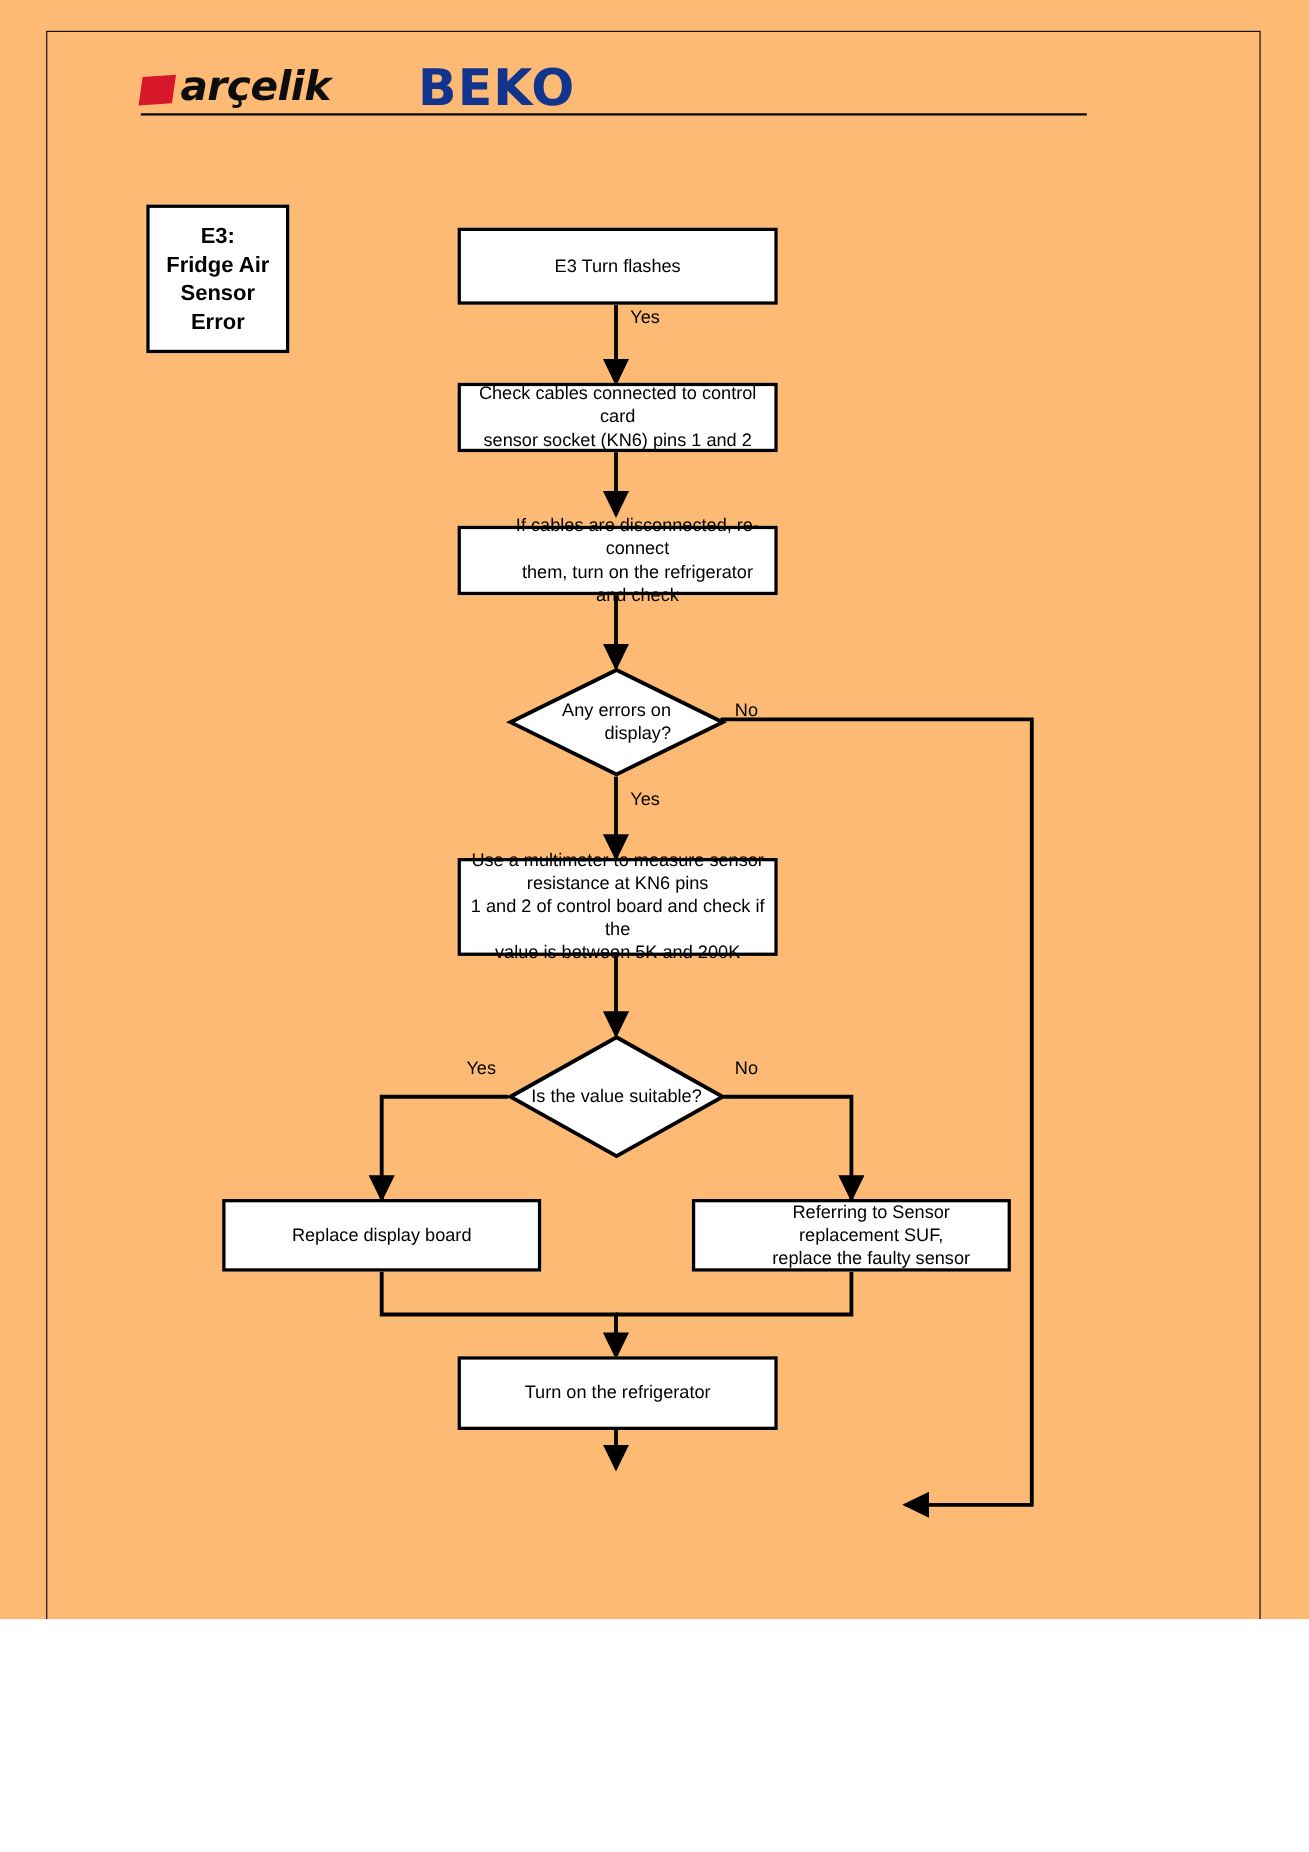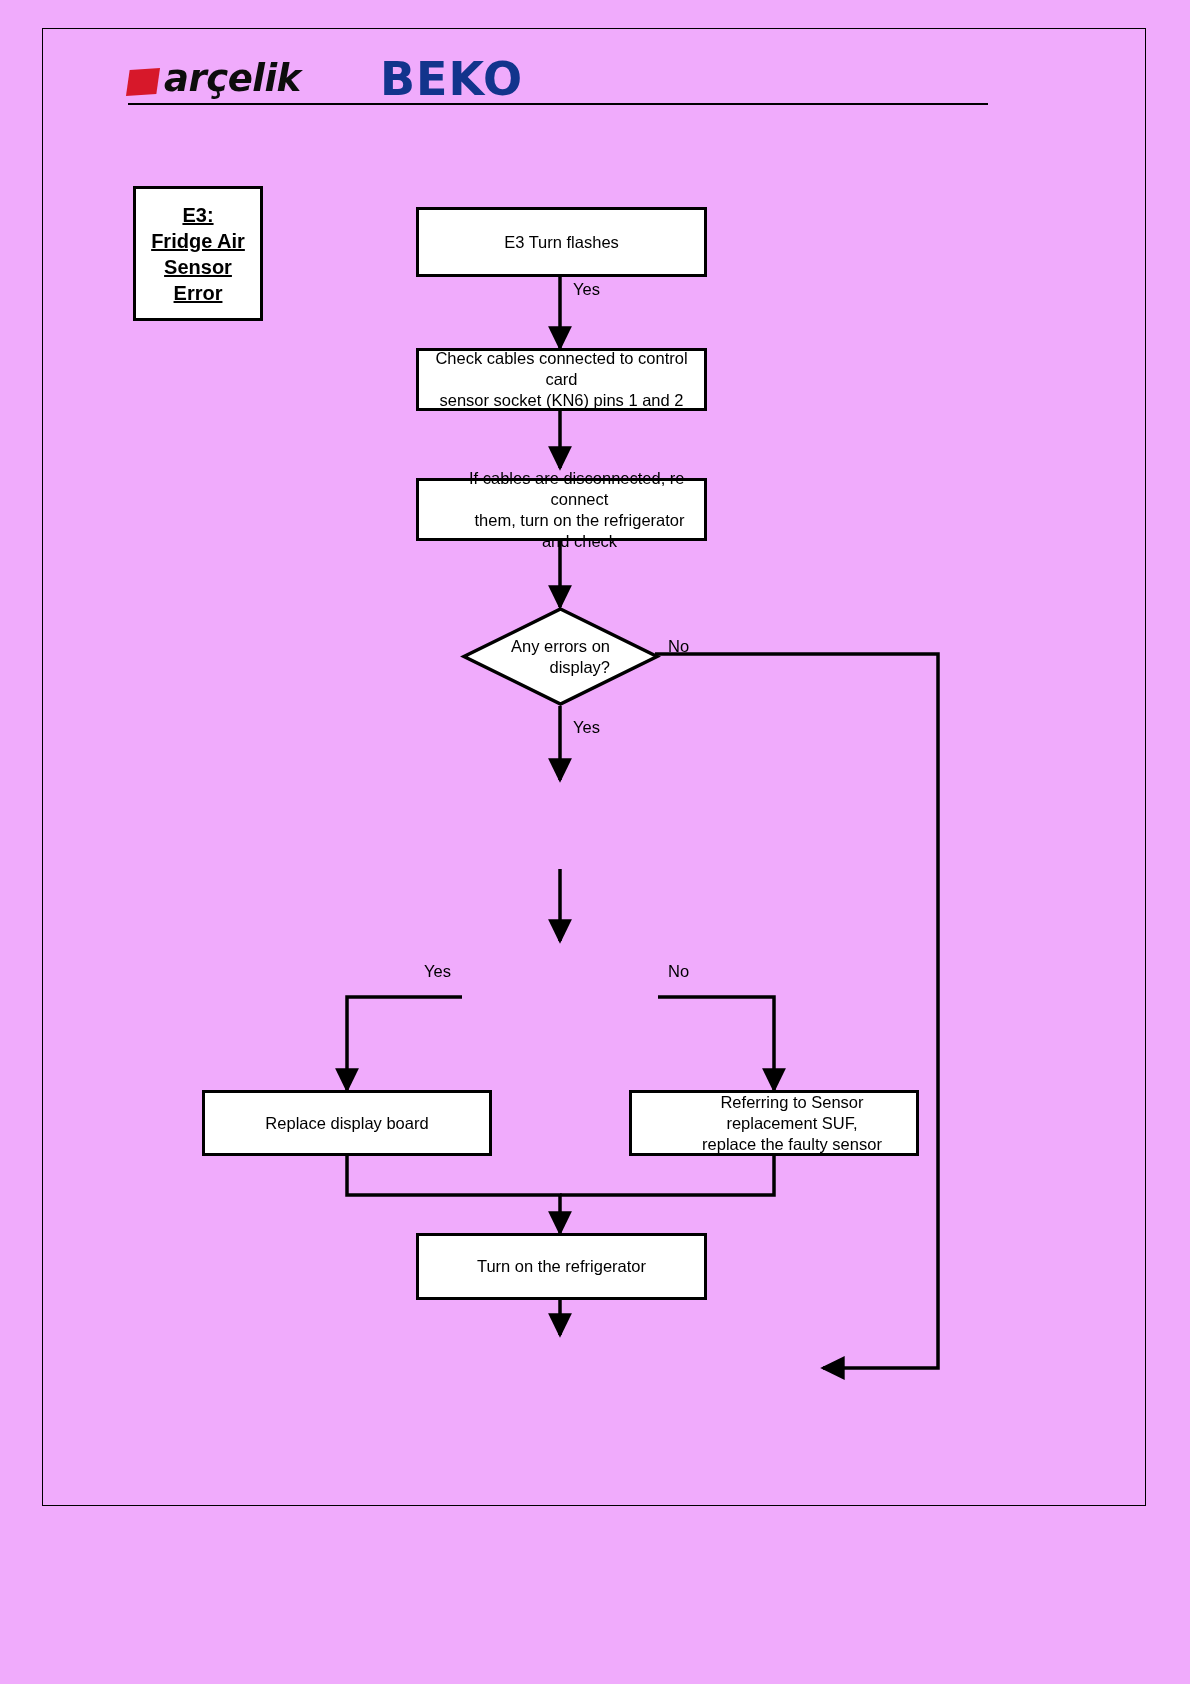--- a/index.html
+++ b/index.html
@@ -6,22 +6,22 @@
     margin: 0;
     padding: 0;
     background: #ffffff;
   }
   body {
     font-family: "Liberation Sans", sans-serif;
   }
   #page {
     position: relative;
     width: 1190px;
-    height: 1684px;
-    background: #f0abfc;
+    height: 1472px;
+    background: #fdba74;
     overflow: hidden;
   }
   
   #page-frame {
     position: absolute;
     left: 42px;
     top: 28px;
     width: 1104px;
     height: 1478px;
     border: 1px solid #000000;
@@ -88,21 +88,20 @@
     text-align: center;
     font-size: 16.5px;
     line-height: 21px;
     color: #000000;
     padding: 4px 8px;
   }
   .node.title {
     font-weight: bold;
     font-size: 20px;
     line-height: 26px;
-    text-decoration: underline;
   }
   
   .diamond-wrap {
     position: absolute;
   }
   .diamond-wrap svg {
     position: absolute;
     left: 0;
     top: 0;
     overflow: visible;
@@ -196,21 +195,28 @@
 
   <div class="node" style="left:416px; top:478px; width:291px; height:63px;padding-left:44px;">If cables are disconnected, re-connect<br>them, turn on the refrigerator and check</div>
 
   <div class="diamond-wrap" style="left:462px; top:607px; width:197px; height:99px;">
     <svg width="197" height="99" viewBox="0 0 197 99">
       <polygon points="98.5,2 195,49.5 98.5,97 2,49.5" fill="#ffffff" stroke="#000000" stroke-width="3.5"></polygon>
     </svg>
     <div class="diamond-label">Any errors on<br>display?</div>
   </div>
 
-
+  <div class="node" style="left:416px; top:780px; width:291px; height:89px;">Use a multimeter to measure sensor<br>resistance at KN6 pins<br>1 and 2 of control board and check if the<br>value is between 5K and 200K</div>
+
+  <div class="diamond-wrap" style="left:462px; top:941px; width:197px; height:112px;">
+    <svg width="197" height="112" viewBox="0 0 197 112">
+      <polygon points="98.5,2 195,56 98.5,110 2,56" fill="#ffffff" stroke="#000000" stroke-width="3.5"></polygon>
+    </svg>
+    <div class="diamond-label">Is the value suitable?</div>
+  </div>
 
   <div class="node" style="left:202px; top:1090px; width:290px; height:66px;">Replace display board</div>
 
   <div class="node" style="left:629px; top:1090px; width:290px; height:66px;padding-left:44px;">Referring to Sensor replacement SUF,<br>replace the faulty sensor</div>
 
   <div class="node" style="left:416px; top:1233px; width:291px; height:67px;">Turn on the refrigerator</div>
 
 
 </div>
 

